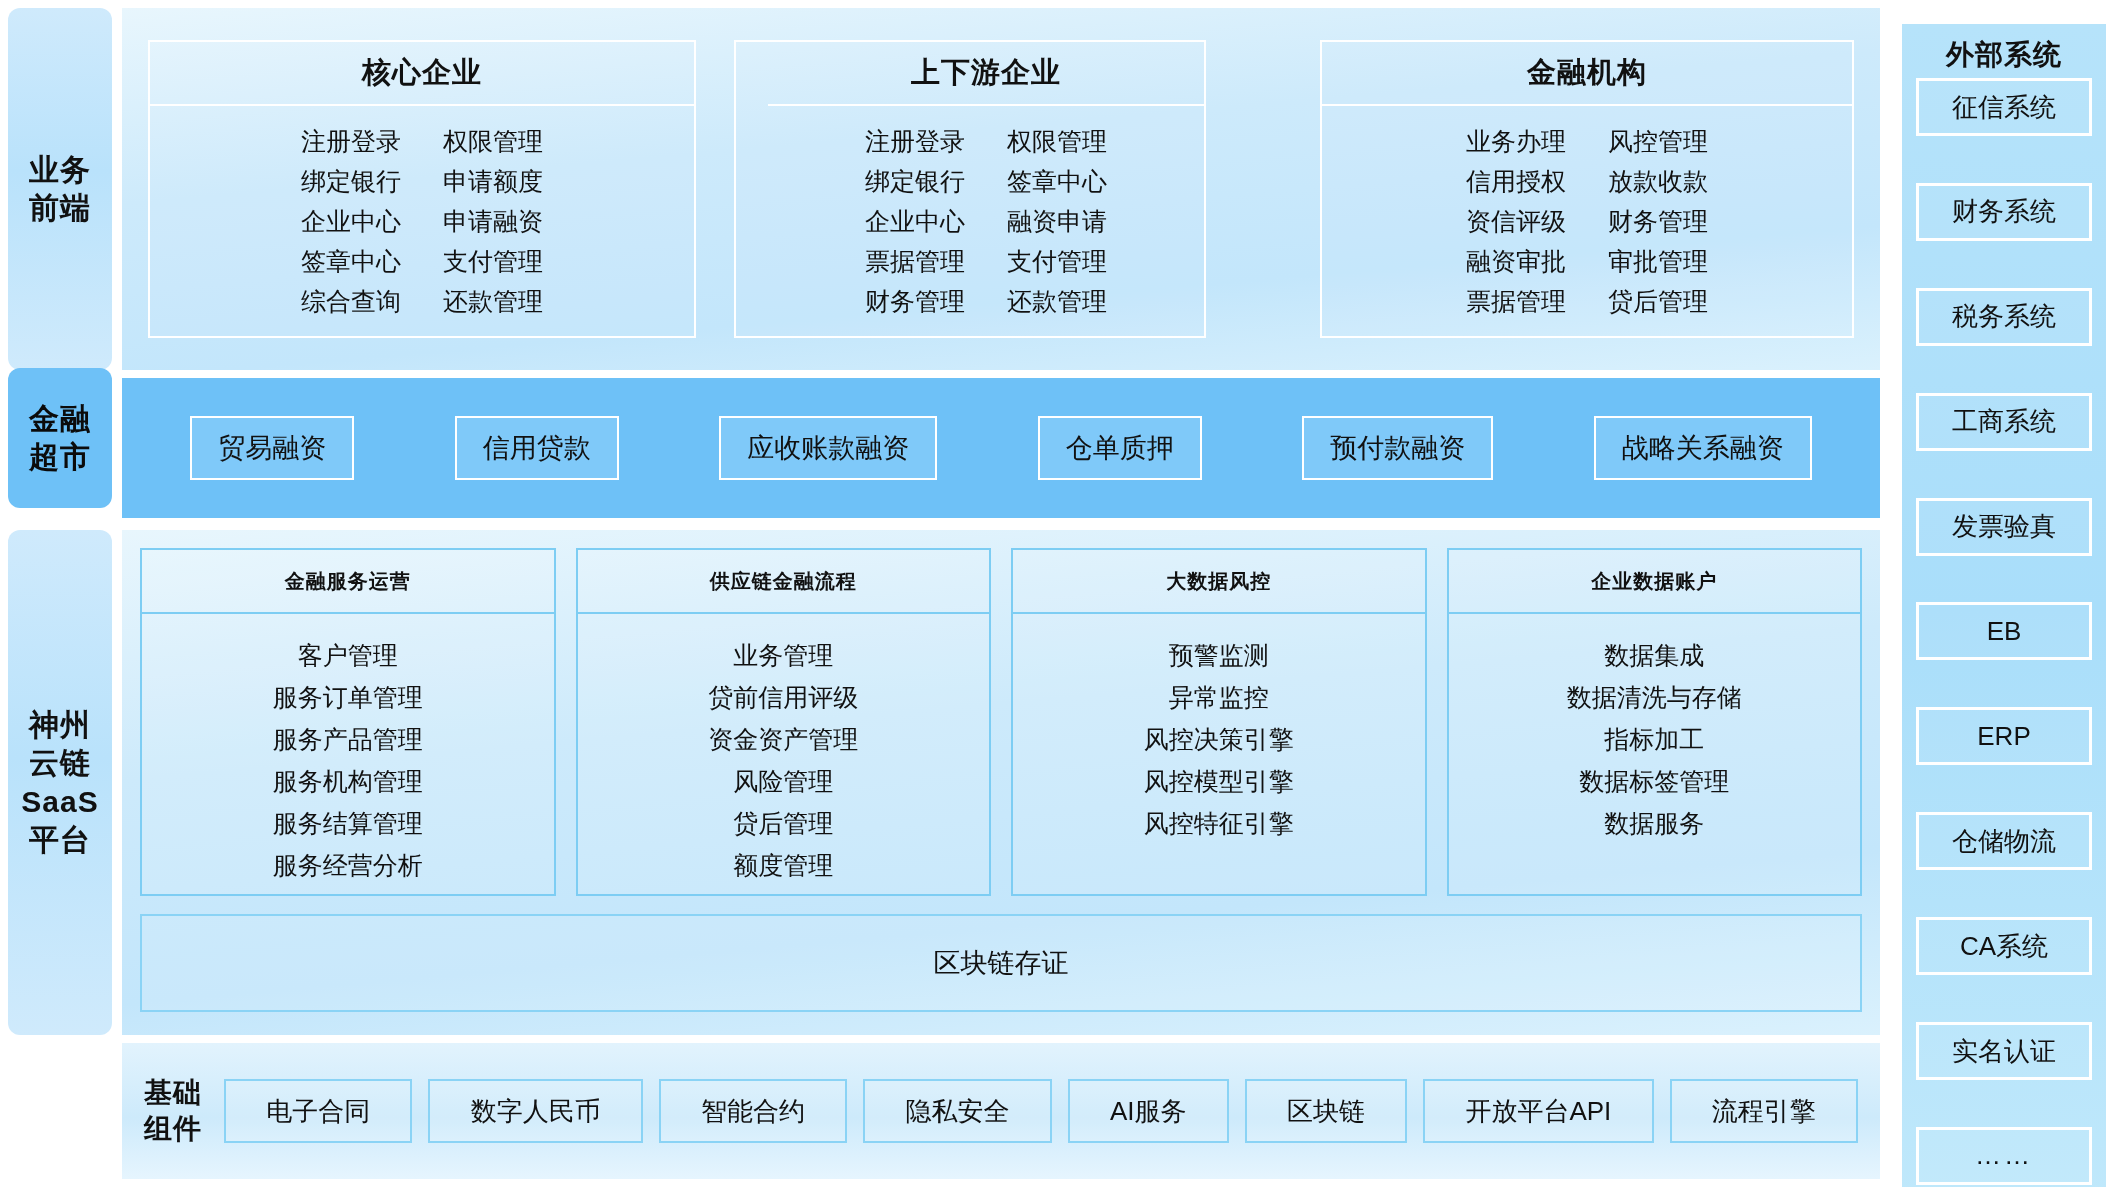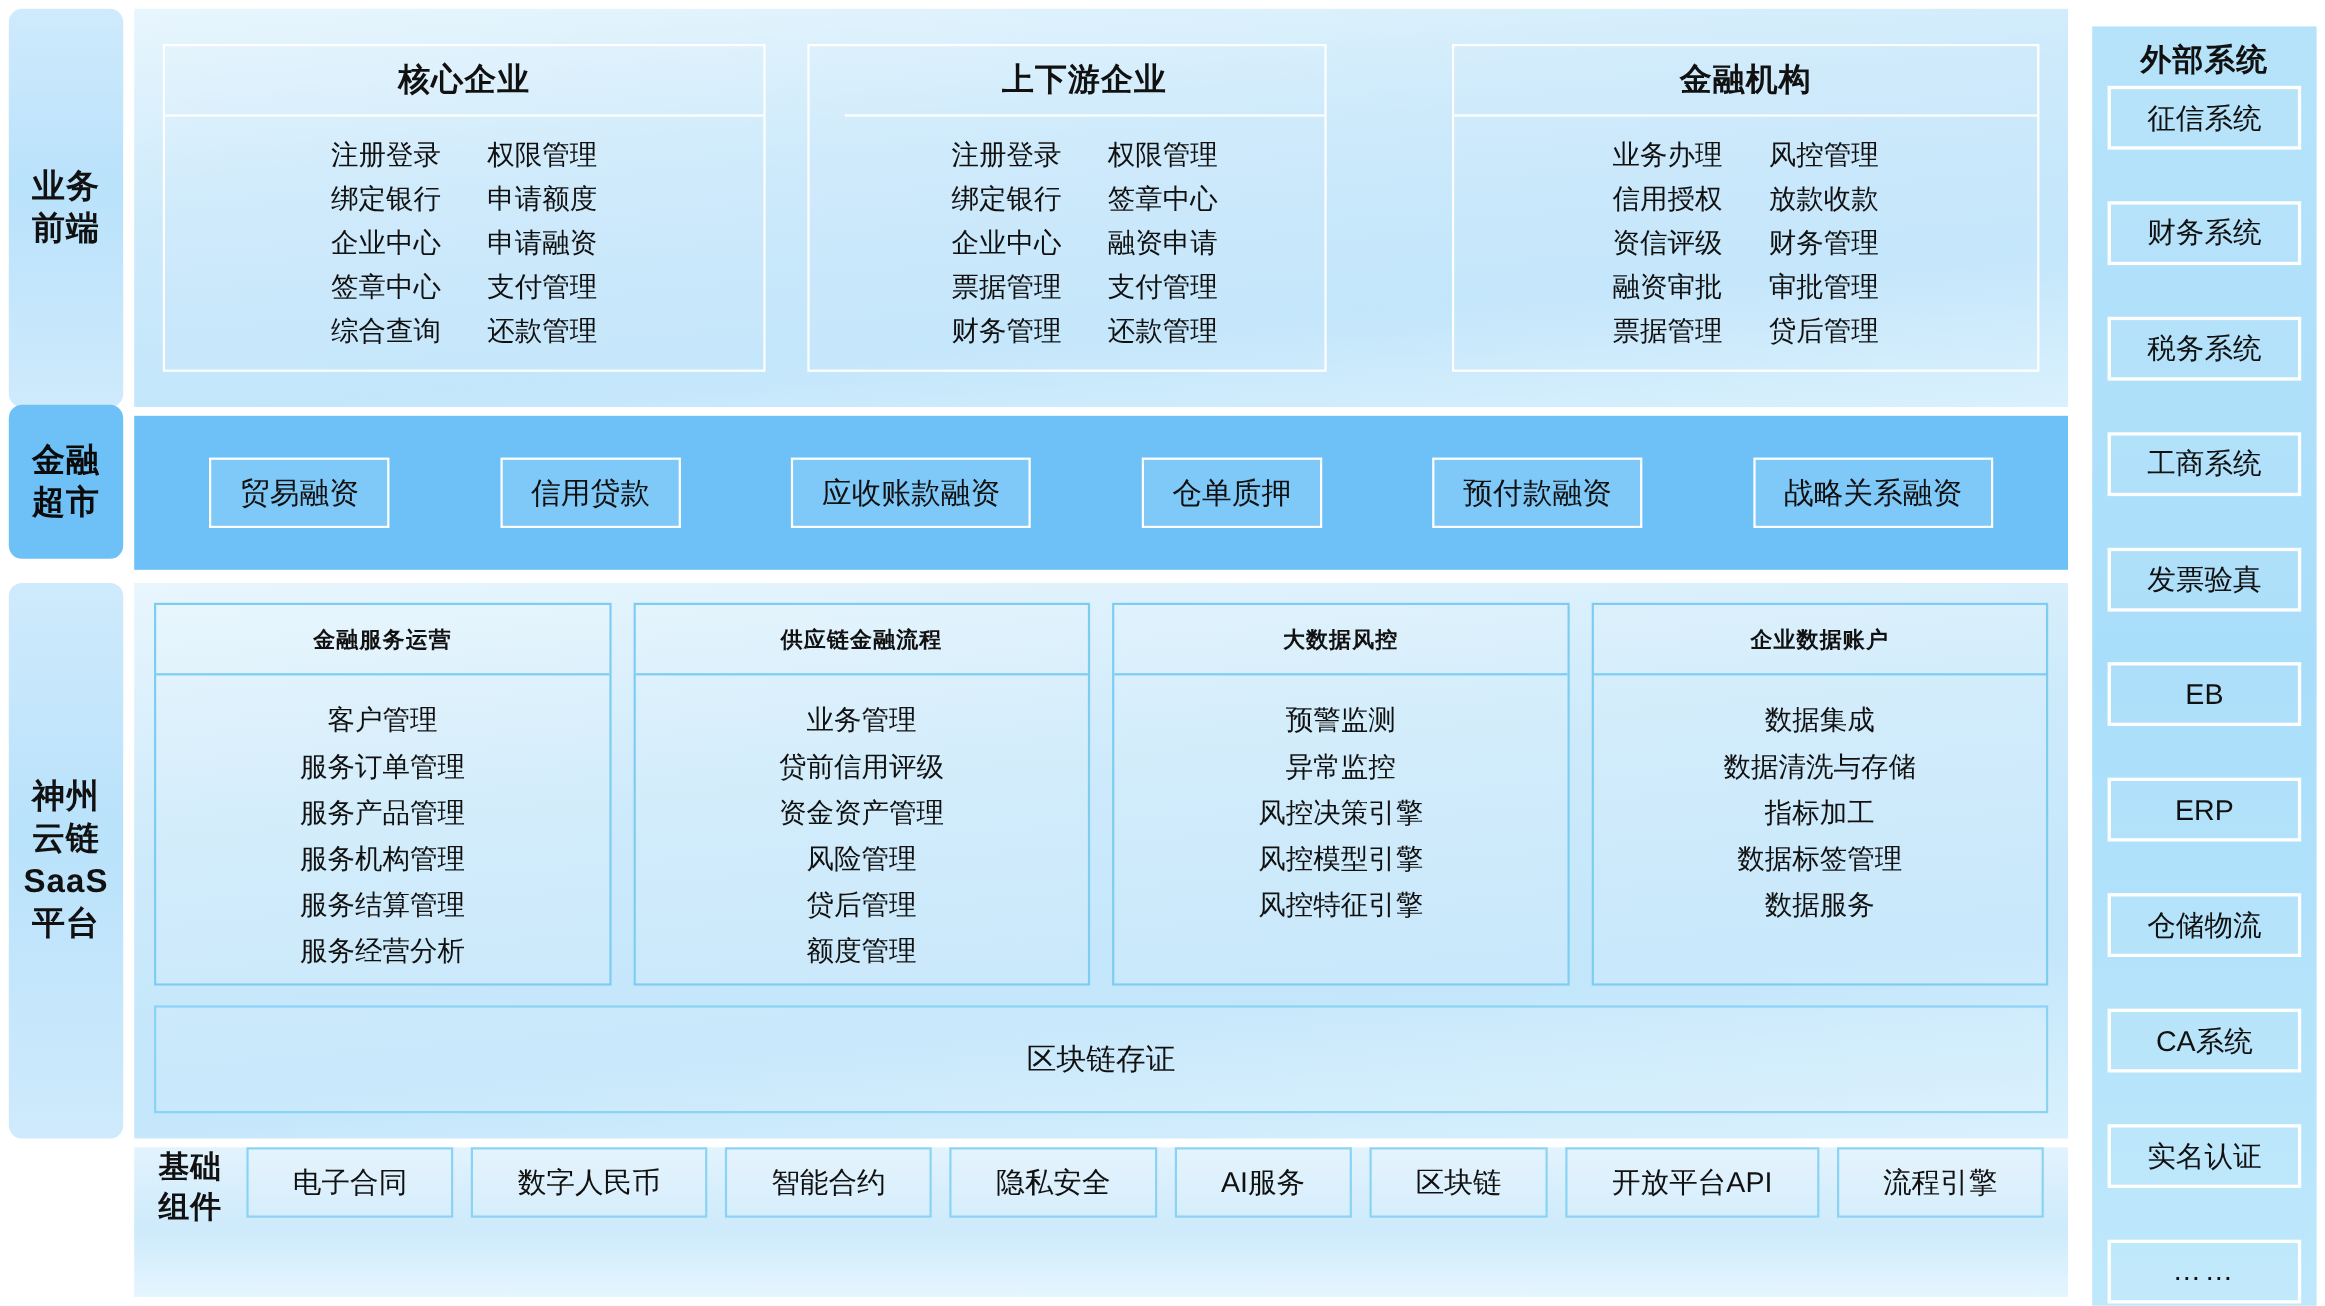--- a/index.html
+++ b/index.html
@@ -135,21 +135,21 @@
     box-sizing: border-box;
     background: rgba(255,255,255,0.10);
     display: flex; align-items: center; justify-content: center;
     font-size: 27px; color: #111;
   }
 
   
   #base-row {
     position: absolute;
     left: 0; top: 0; width: 100%; height: 100%;
-    display: flex; align-items: flex-start;
+    display: flex; align-items: center;
     padding: 0 22px 0 22px; box-sizing: border-box;
     gap: 16px;
   }
   #base-label {
     font-size: 28px; font-weight: bold; color: #111;
     line-height: 1.28; text-align: center;
     white-space: nowrap; letter-spacing: 1px;
     flex: 0 0 auto;
     margin-right: 6px;
   }

